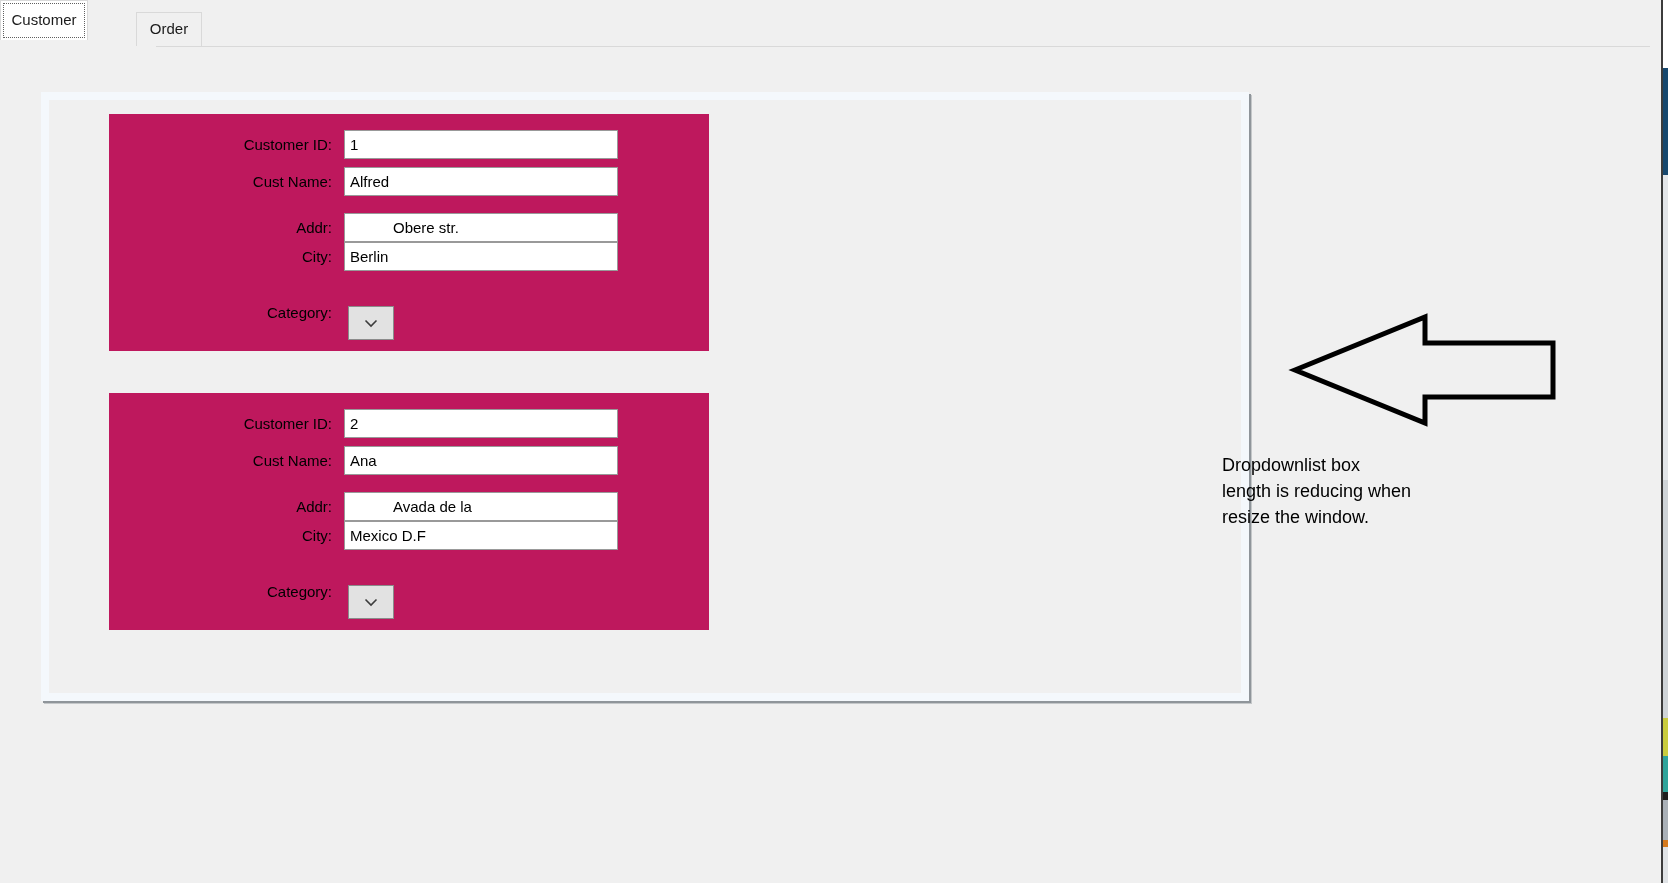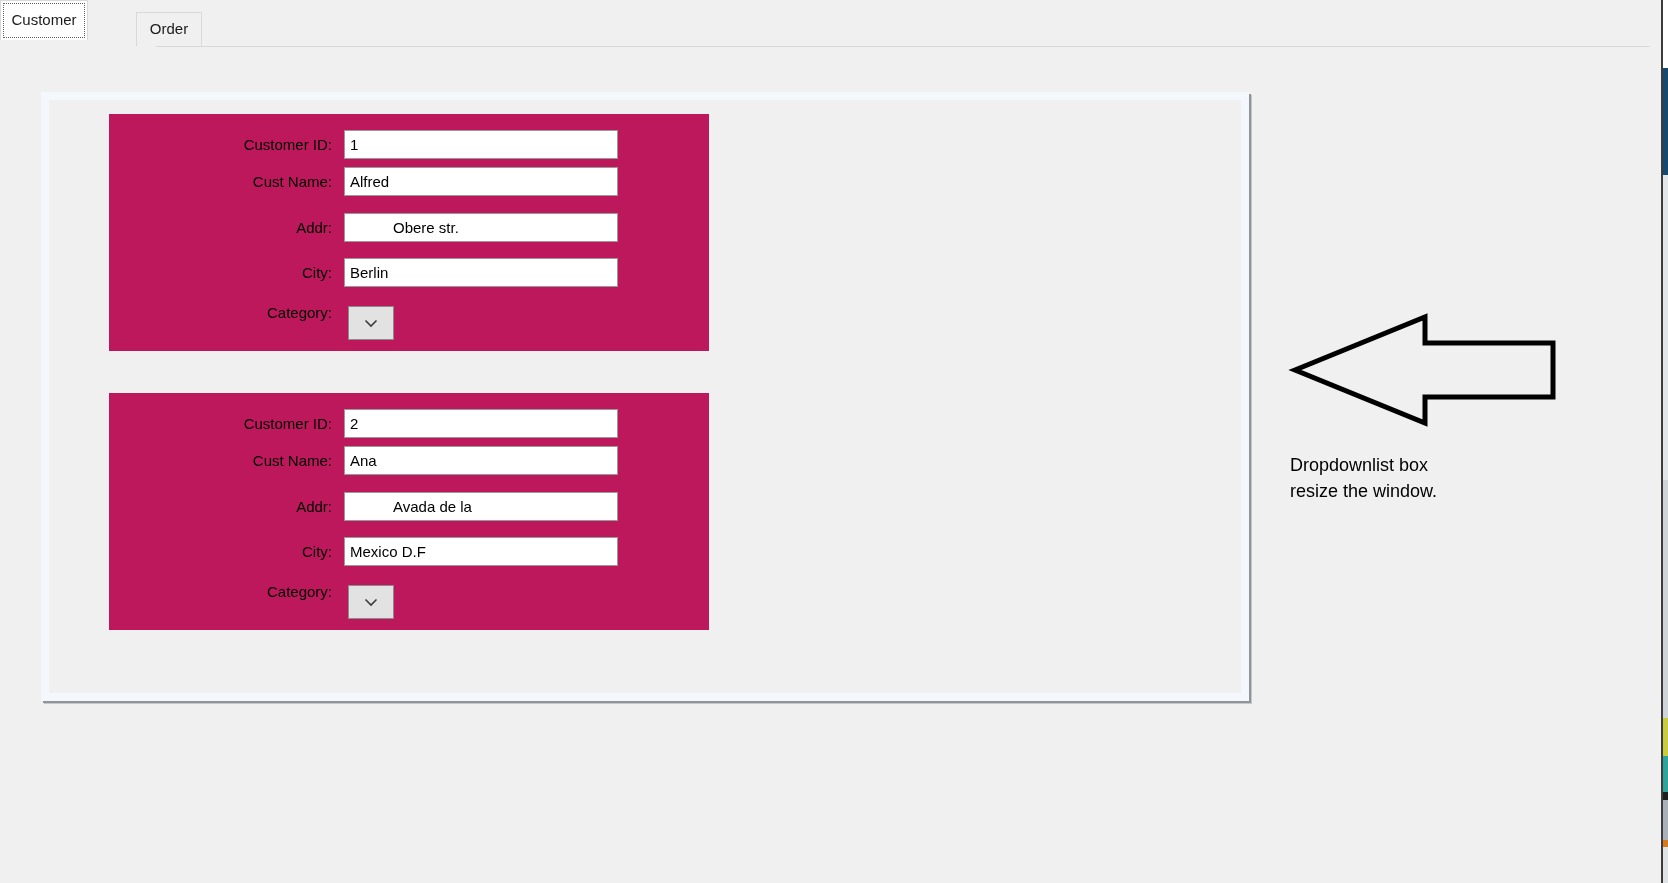--- a/index.html
+++ b/index.html
@@ -80,40 +80,40 @@
     background: #ffffff;
     font-family: "Liberation Sans", sans-serif;
     font-size: 15px;
     color: #000;
     padding: 0 5px;
     outline: none;
   }
   .row-0 { top: 16px; }
   .row-1 { top: 53px; }
   .row-2 { top: 99px; padding-left: 48px; }
-  .row-3 { top: 144px; }
+  .row-3 { top: 128px; }
 
   .cat-label { top: 187px; line-height: 24px; }
   .combo {
     position: absolute;
     left: 239px; top: 192px; width: 46px; height: 34px;
     background: #e2e2e2;
     border: 1px solid #8b8b8b;
     display: flex;
     align-items: center;
     justify-content: center;
     cursor: default;
   }
   .combo svg { display: block; }
 
   
   .arrow-svg { position: absolute; left: 1288px; top: 310px; }
   .note {
     position: absolute;
-    left: 1290px; top: 452px; width: 280px;
+    left: 1222px; top: 452px; width: 280px;
     font-size: 18px;
     line-height: 26px;
     color: #000;
   }
 
   
   .edge-line {
     position: absolute;
     left: 1661px; top: 0; width: 2px; height: 883px;
     background: #3c3c3c;
@@ -173,20 +173,21 @@
       </span>
     </div>
   </div>
 
   <svg class="arrow-svg" width="272" height="120" viewBox="0 0 272 120">
     <polygon points="7,60 137,7 137,33 265,33 265,87 137,87 137,113" fill="none" stroke="#000000" stroke-width="5" stroke-linejoin="miter"></polygon>
   </svg>
 
   <div class="note">
     <div>Dropdownlist box</div>
+    <div>length is reducing when</div>
     <div>resize the window.</div>
   </div>
 
   <div class="edge-line"></div>
   <div class="edge-seg" style="top:0;height:68px;background:#ffffff;"></div>
   <div class="edge-seg" style="top:68px;height:107px;background:#17486e;"></div>
   <div class="edge-seg" style="top:175px;height:305px;background:#e3e6e9;"></div>
   <div class="edge-seg" style="top:480px;height:238px;background:#cfd4d8;"></div>
   <div class="edge-seg" style="top:718px;height:38px;background:#c9cc3e;"></div>
   <div class="edge-seg" style="top:756px;height:36px;background:#2fa49b;"></div>

